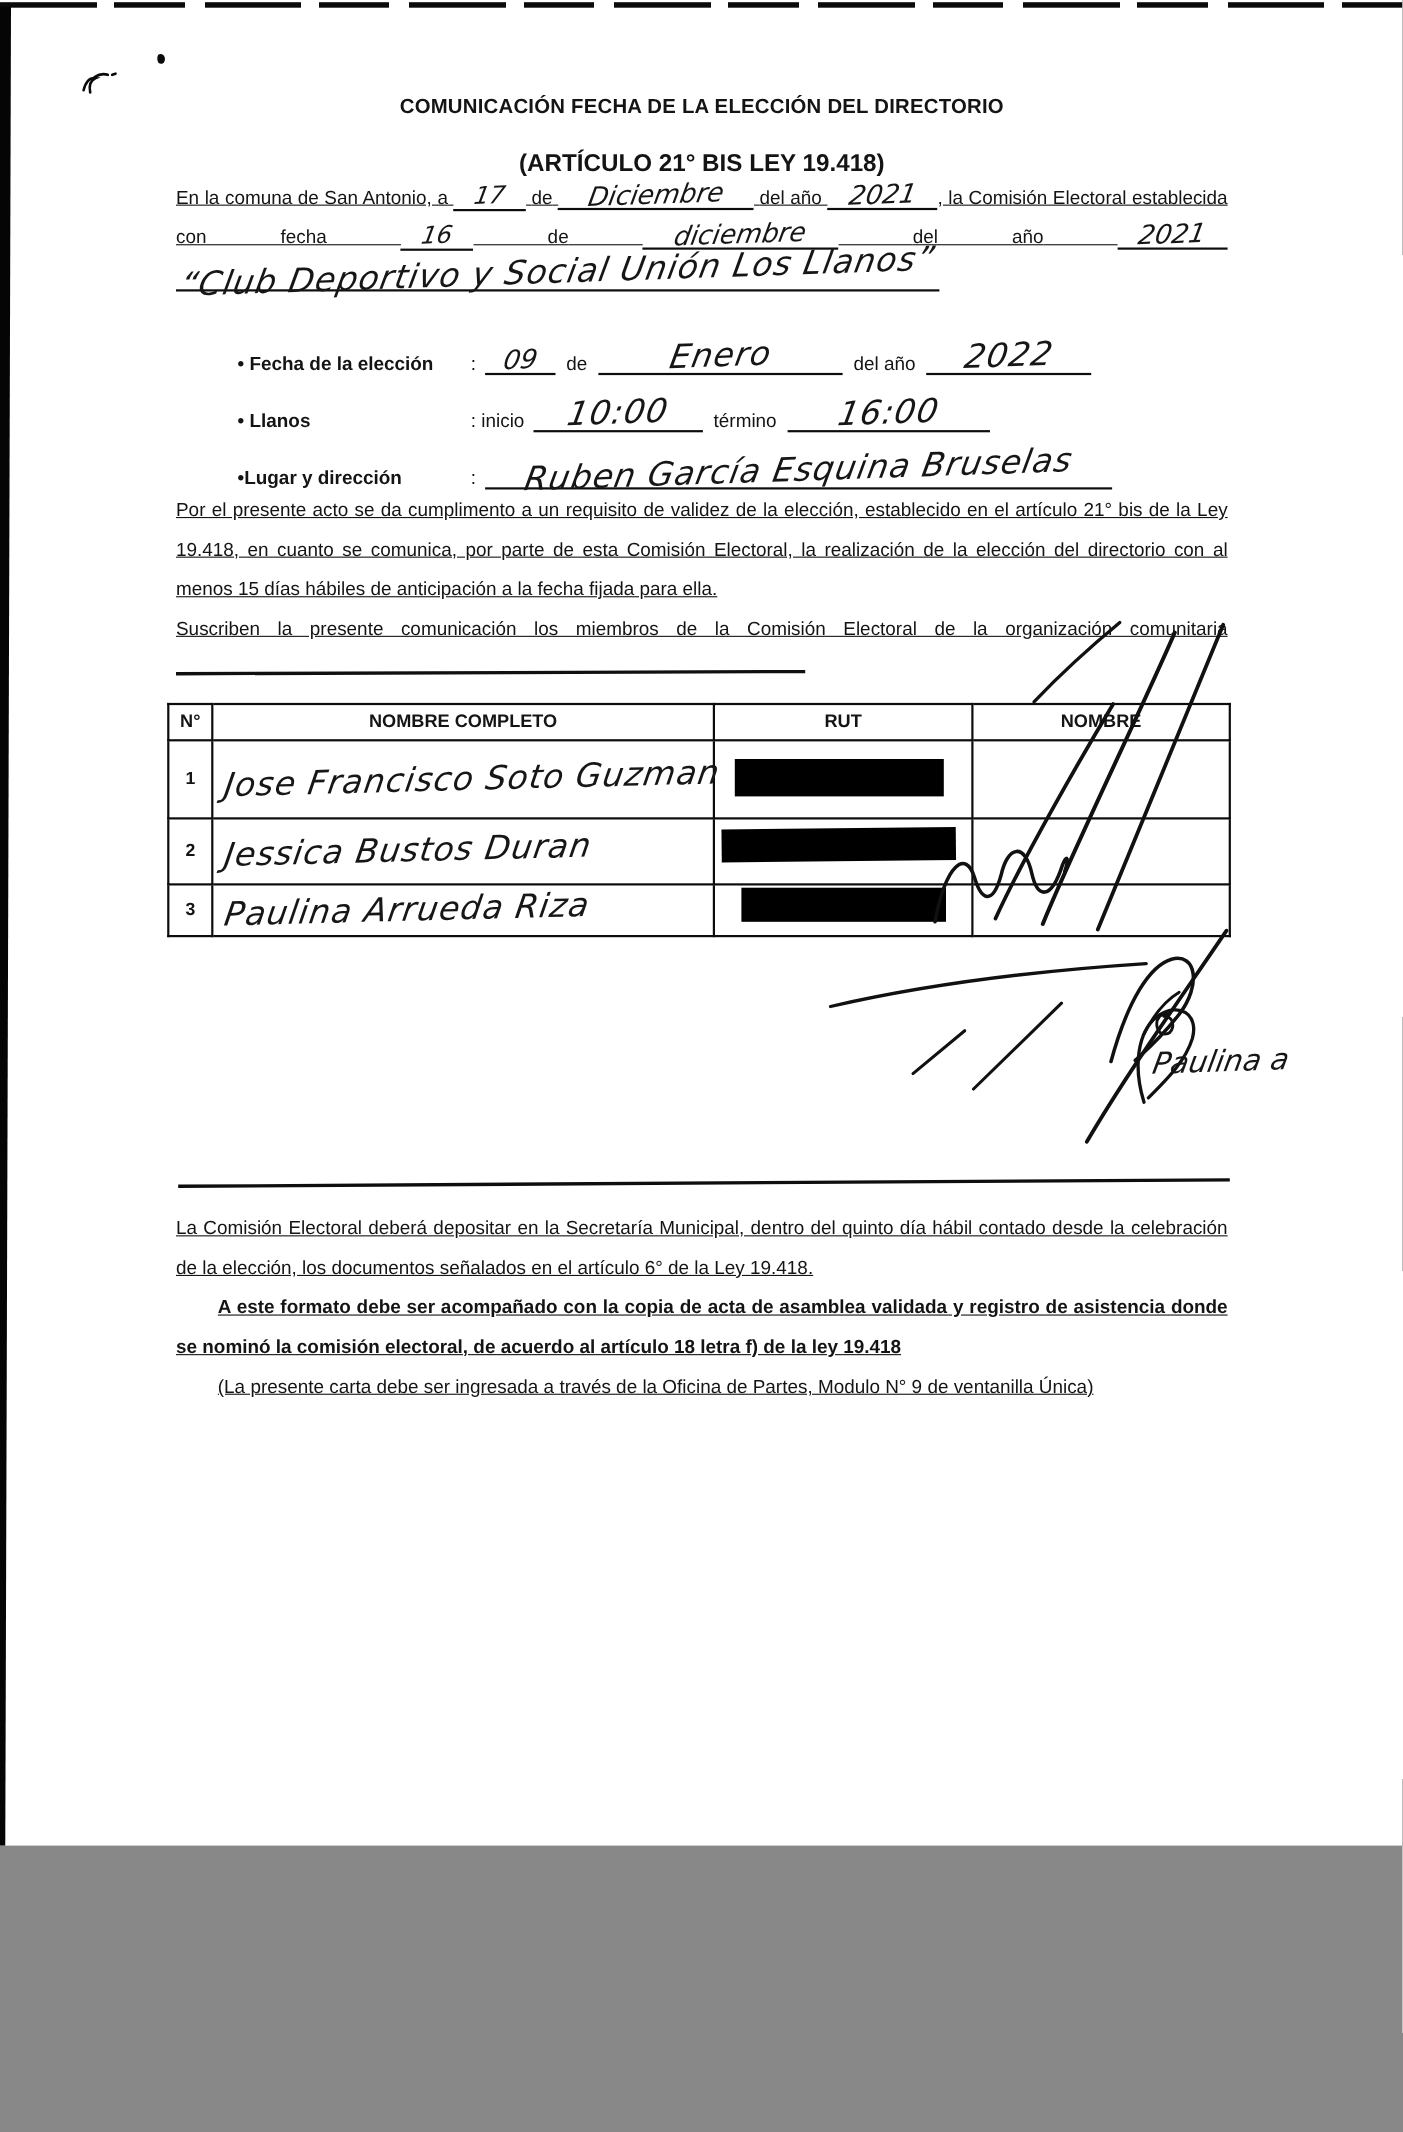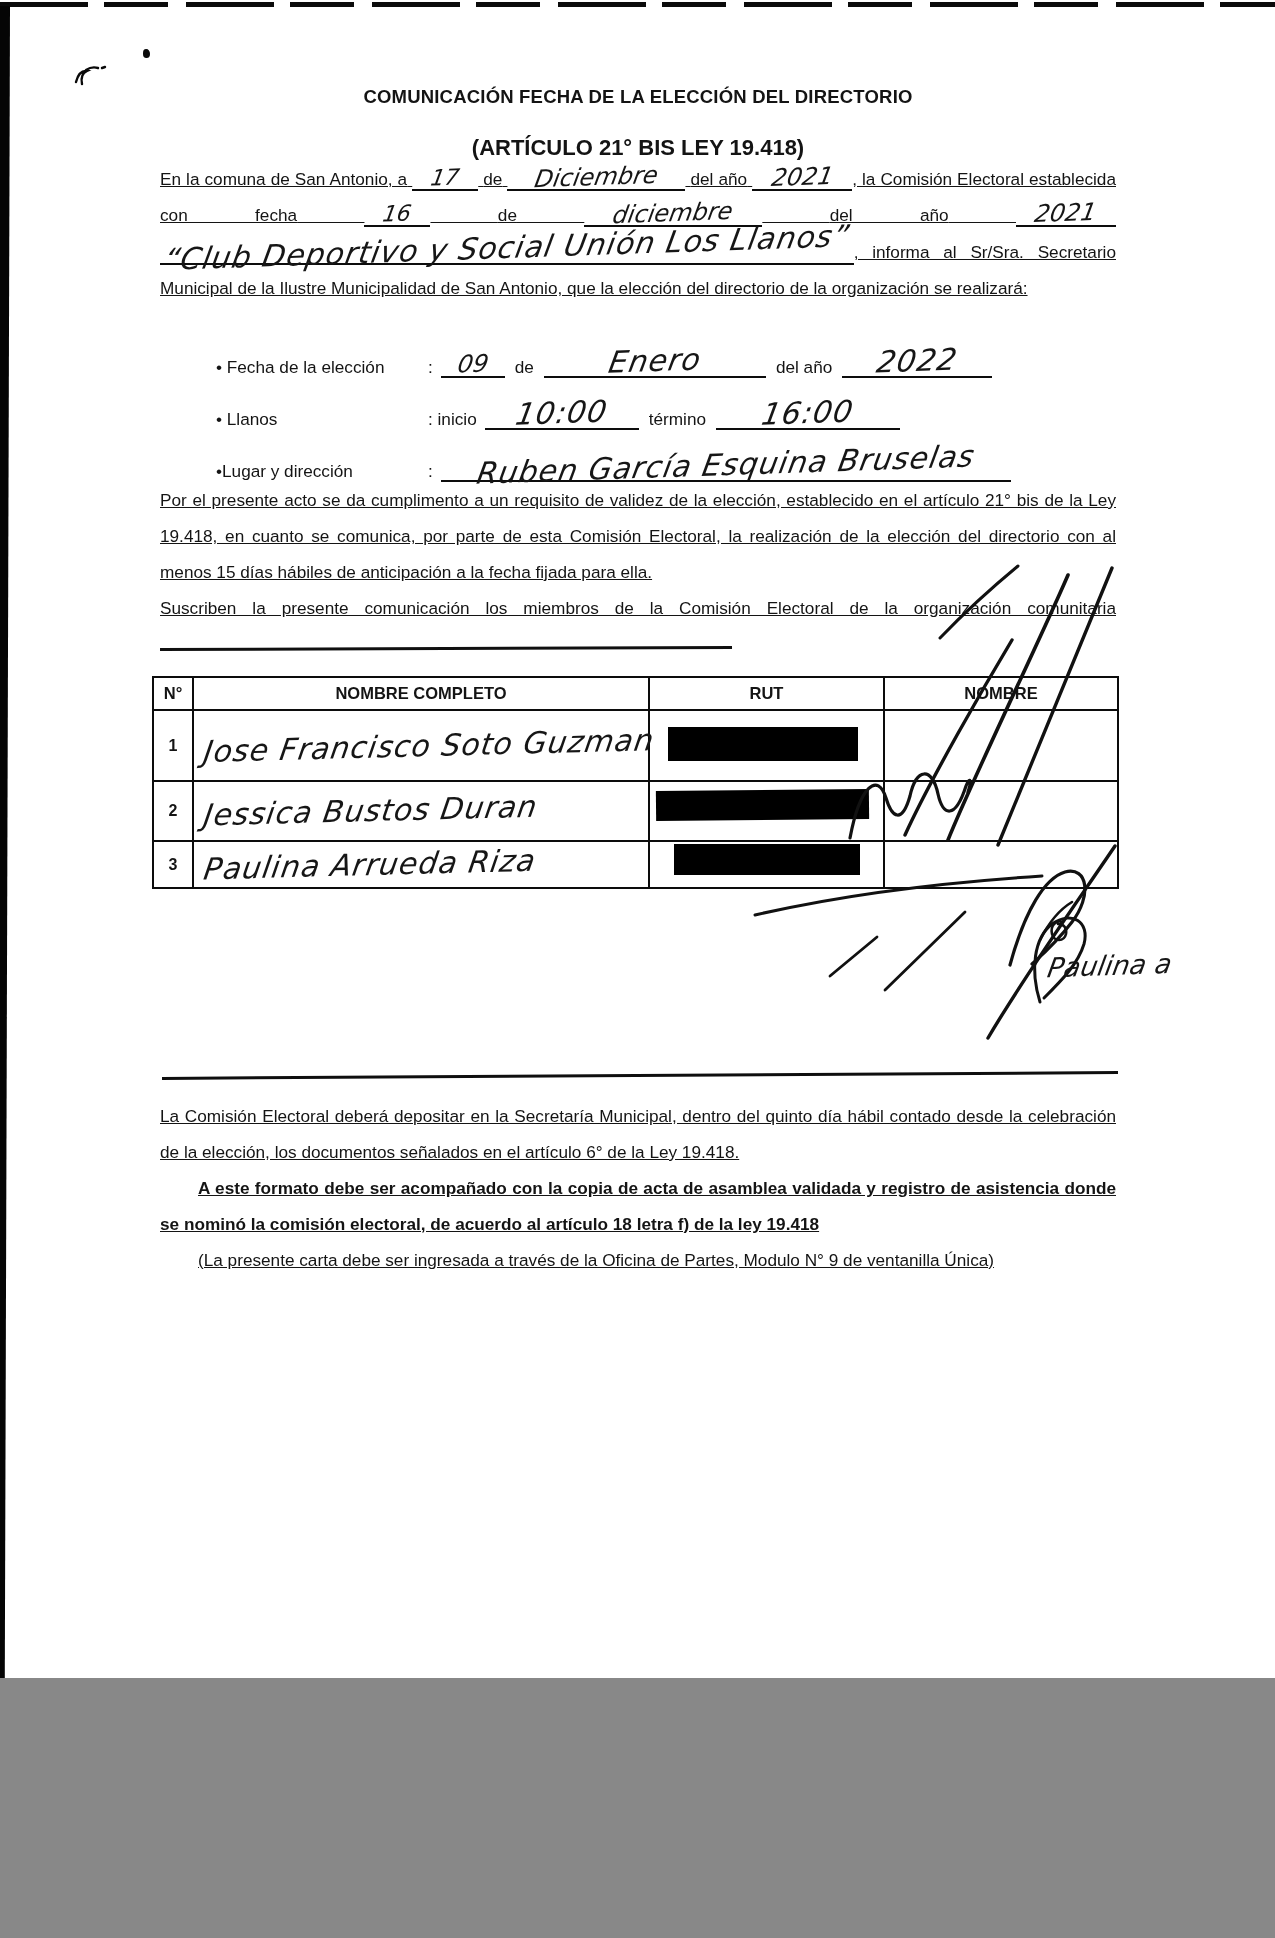--- a/index.html
+++ b/index.html
@@ -66,21 +66,21 @@
   .w-org{min-width:638px;}
   .w-eday{min-width:56px;}
   .w-emonth{min-width:214px;}
   .w-eyear{min-width:142px;}
   .w-inicio{min-width:146px;}
   .w-termino{min-width:176px;}
   .w-lugar{min-width:562px;}
   
   .bullets{margin-top:20px;}
   .bullet-row{display:flex;align-items:flex-end;margin-left:56px;margin-top:0;height:52px;font-size:17.2px;}
-  .bullet-label{font-weight:normal;width:212px;flex:0 0 auto;}
+  .bullet-label{font-weight:bold;width:212px;flex:0 0 auto;}
   .bullet-pre{flex:0 0 auto;padding-right:8px;}
   .bullet-mid{flex:0 0 auto;padding:0 10px;}
   
   .fill-line{display:inline-block;width:572px;border-bottom:3px solid #101010;height:14px;transform:rotate(-.2deg);}
   
   table.commission{
     border-collapse:collapse;margin:14px 0 0 -8px;table-layout:fixed;width:961px;
   }
   table.commission th,table.commission td{
     border:2.5px solid #0c0c0c;padding:0;position:relative;vertical-align:middle;
@@ -147,21 +147,21 @@
       <span>de</span>
       <span class="blank w-month">
           <span class="hw hw-md">diciembre</span>
         </span>
       <span>del año</span>
       <span class="blank w-year">
           <span class="hw hw-md">2021</span>
         </span>
       <span class="blank w-org">
           <span class="hw hw-lg">“Club Deportivo y Social Unión Los Llanos”</span>
-        </span><span>, informa al Sr/Sra. Secretario Municipal de la Ilustre Municipalidad de San Antonio, que la elección del directorio de la organización se realizará:</span>
+        </span>
     </p>
 
     <div class="bullets">
       <div class="bullet-row">
         <span class="bullet-label">• Fecha de la elección</span>
         <span class="bullet-pre">:</span>
         <span class="blank w-eday">
             <span class="hw hw-md">09</span>
           </span>
         <span class="bullet-mid">de</span>

